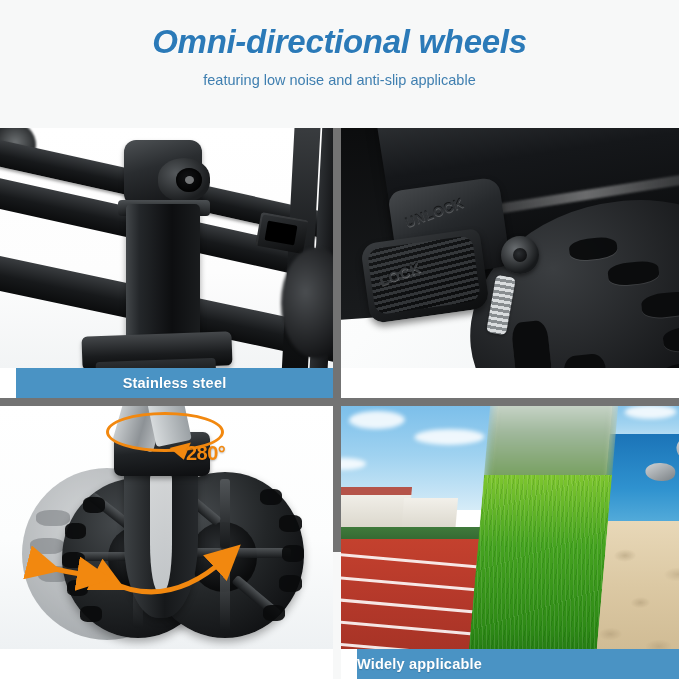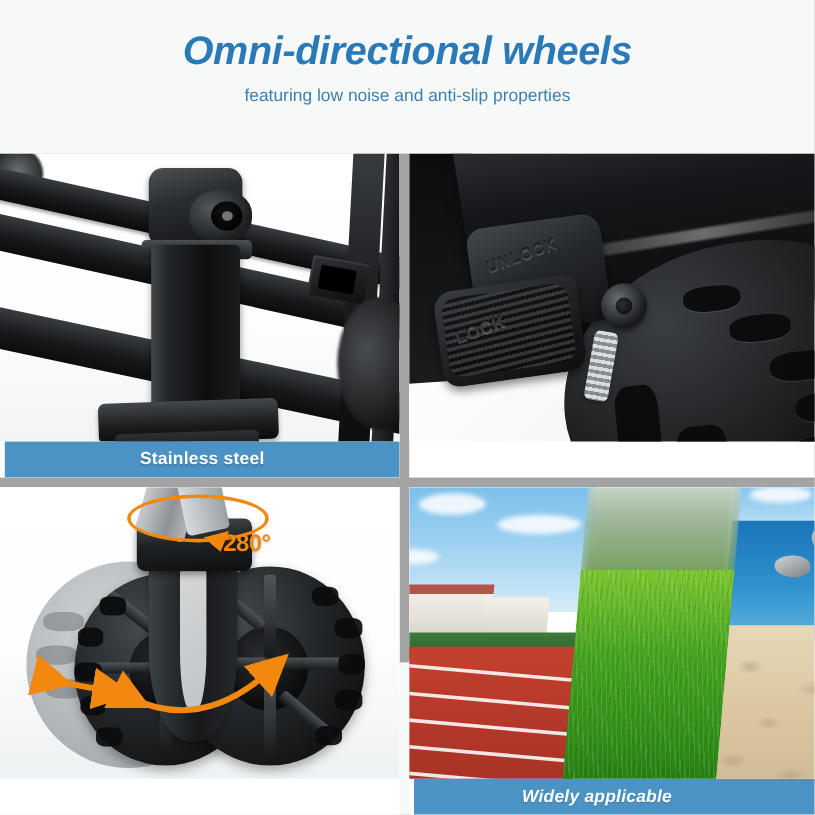--- a/index.html
+++ b/index.html
@@ -2,21 +2,21 @@
 <html><head>
 <meta charset="utf-8">
 <style>
   html,body{margin:0;padding:0;}
   body{
     width:679px;height:679px;overflow:hidden;
     background:#f7f8f8;
     font-family:"Liberation Sans", sans-serif;
     -webkit-font-smoothing:antialiased;
   }
-  .page{position:relative;width:679px;height:552px;background:#a3a3a3;}
+  .page{position:relative;width:679px;height:552px;background:#737373;}
 
   
   .header{position:absolute;left:0;top:0;width:679px;height:128px;background:#f7f8f8;}
   .title{
     position:absolute;left:0;top:22px;width:679px;text-align:center;
     font-size:33px;font-weight:bold;font-style:italic;
     color:#2b7ab8;letter-spacing:-0.3px;line-height:40px;
     text-shadow:0 1px 0 rgba(255,255,255,.6);
   }
   .subtitle{
@@ -28,27 +28,27 @@
   
   .grid{position:absolute;left:0;top:128px;width:679px;height:551px;}
   .panel{position:absolute;overflow:hidden;background:#ffffff;}
   .p-tl{left:0;  top:0;   width:333px;height:270px;}
   .p-tr{left:341px;top:0; width:338px;height:270px;}
   .p-bl{left:0;  top:278px;width:333px;height:273px;}
   .p-br{left:341px;top:278px;width:338px;height:273px;}
 
   .photo{position:absolute;left:0;top:0;right:0;bottom:30px;overflow:hidden;background:#fff;}
   .caption{
-    position:absolute;left:4px;right:0;bottom:0;height:30px;
+    position:absolute;left:16px;right:0;bottom:0;height:30px;
     background:#4a93c4;color:#fff;font-size:14.5px;font-weight:bold;
     display:flex;align-items:center;justify-content:center;
     letter-spacing:.2px;text-shadow:0 1px 1px rgba(0,0,0,.18);
   }
   .p-bl .caption{justify-content:flex-start;padding-left:96px;}
-  .p-br .caption{justify-content:flex-start;padding-left:90px;font-style:italic;}
+  .p-br .caption{justify-content:flex-start;}
 
   
   .tl-bg{position:absolute;inset:0;background:
       linear-gradient(180deg,#ffffff 0%,#fdfdfd 60%,#f2f4f5 100%);}
   .bar{position:absolute;background:linear-gradient(180deg,#3a3d40,#17191b 55%,#0b0c0d);}
   
   .rail-a{left:-20px;top:8px;width:420px;height:26px;transform:rotate(12.5deg);transform-origin:left center;
           border-radius:3px;box-shadow:0 2px 3px rgba(0,0,0,.35);}
   .rail-b{left:-30px;top:44px;width:430px;height:30px;transform:rotate(12.5deg);transform-origin:left center;
           border-radius:3px;}
@@ -219,21 +219,21 @@
   .rock{position:absolute;background:linear-gradient(150deg,#cfd3d6,#7b8185);border-radius:46% 54% 40% 60%;}
 </style>
 </head>
 <body>
 
 <div class="page">
 
   <div class="header">
     <div class="title">Omni-directional wheels</div>
     <div class="subtitle">
-      <span class="sub-line">featuring low noise and anti-slip properties</span>
+      <span class="sub-line">featuring low noise and anti-slip applicable</span>
     </div>
   </div>
 
   <div class="grid">
 
     <div class="panel p-tl">
       <div class="photo">
         <div class="tl-bg"></div>
         <div class="tl-blob"></div>
         <div class="bar rail-a"></div>

